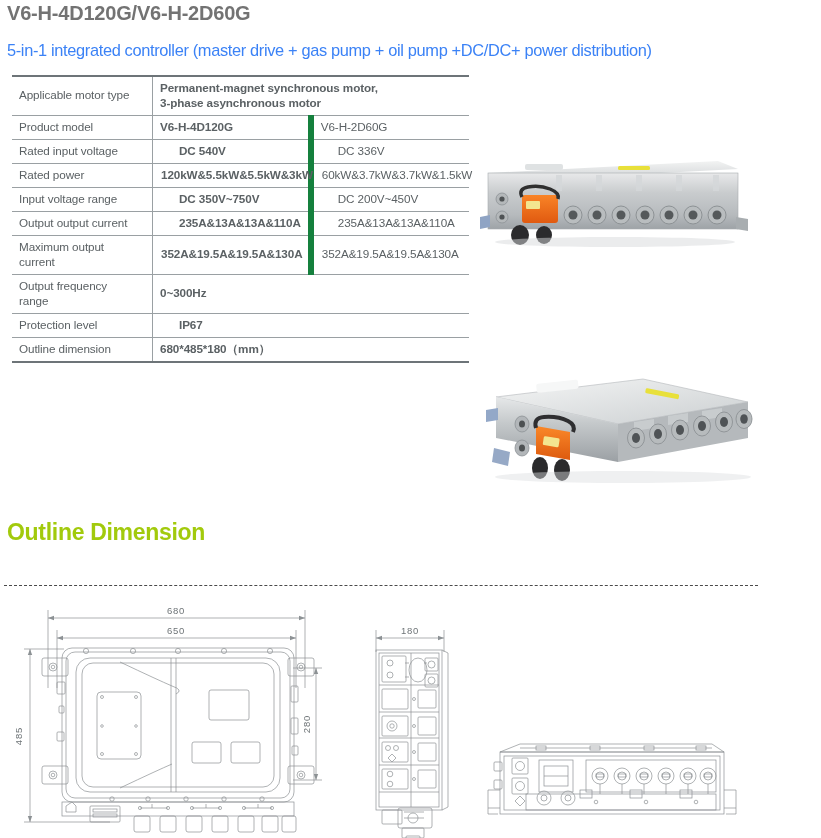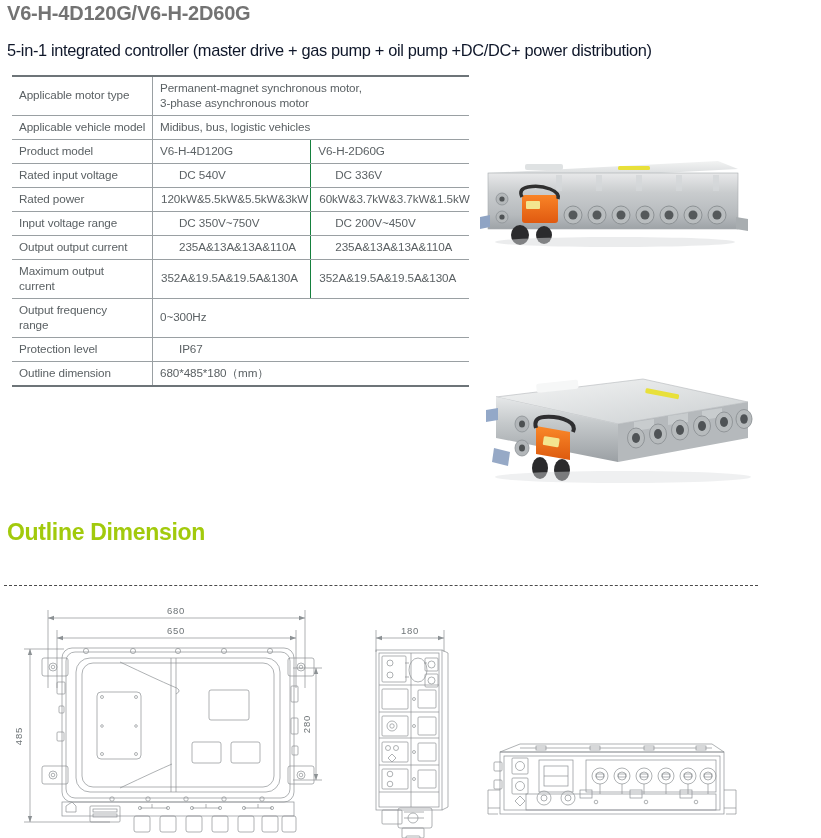--- a/index.html
+++ b/index.html
@@ -25,21 +25,21 @@
     font-weight: bold;
     letter-spacing: -0.2px;
     color: #737373;
     white-space: nowrap;
   }
   #product-subtitle {
     position: absolute;
     left: 7px;
     top: 41px;
     font-size: 16.4px;
-    color: #0f172a;
+    color: #3b82f6;
     white-space: nowrap;
     letter-spacing: -0.35px;
   }
 
   
   #spec-table {
     position: absolute;
     left: 12px;
     top: 75px;
     width: 457px;
@@ -54,22 +54,22 @@
     vertical-align: middle;
     line-height: 1.28;
     letter-spacing: -0.1px;
   }
   #spec-table tr:first-child td { border-top: 2.2px solid #6d7478; }
   #spec-table tr:last-child td  { border-bottom: 2.2px solid #6d7478; }
   td.lbl {
     width: 133px;
     border-right: 1px solid #9aa0a3;
   }
-  td.val   { padding-left: 19px; }
-  td.val2  { padding-left: 19px; border-left: 1px solid #15803d; }
+  td.val   { padding-left: 19px; font-weight: bold; }
+  td.val2  { padding-left: 19px; border-left: 6px solid #15803d; }
   .sp-pad  { padding-left: 26px !important; margin-left: 16px; }
   .sp-pad2 { padding-left: 24px !important; }
   .tight   { padding-left: 8px !important; font-size: 11.4px; letter-spacing: -0.35px;}
 
   
   .photo {
     position: absolute;
   }
   #photo-1 { left: 470px; top: 145px; width: 290px; height: 115px; }
   #photo-2 { left: 458px; top: 362px; width: 310px; height: 130px; }
@@ -110,24 +110,20 @@
 <div id="product-subtitle">5-in-1 integrated controller (master drive + gas pump + oil pump +DC/DC+ power distribution)</div>
 
 <table id="spec-table">
   <tbody>
     <tr>
       <td class="lbl">Applicable motor type</td>
       <td class="val" colspan="2">
         <span>Permanent-magnet synchronous motor,</span><br>
         <span>3-phase asynchronous motor</span>
       </td>
-    </tr>
-    <tr>
-      <td class="lbl">Applicable vehicle model</td>
-      <td class="val" colspan="2">Midibus, bus, logistic vehicles</td>
     </tr>
     <tr>
       <td class="lbl">Product model</td>
       <td class="val">V6-H-4D120G</td>
       <td class="val2">V6-H-2D60G</td>
     </tr>
     <tr>
       <td class="lbl">Rated input voltage</td>
       <td class="val sp-pad">DC    540V</td>
       <td class="val2 sp-pad2">DC    336V</td>

